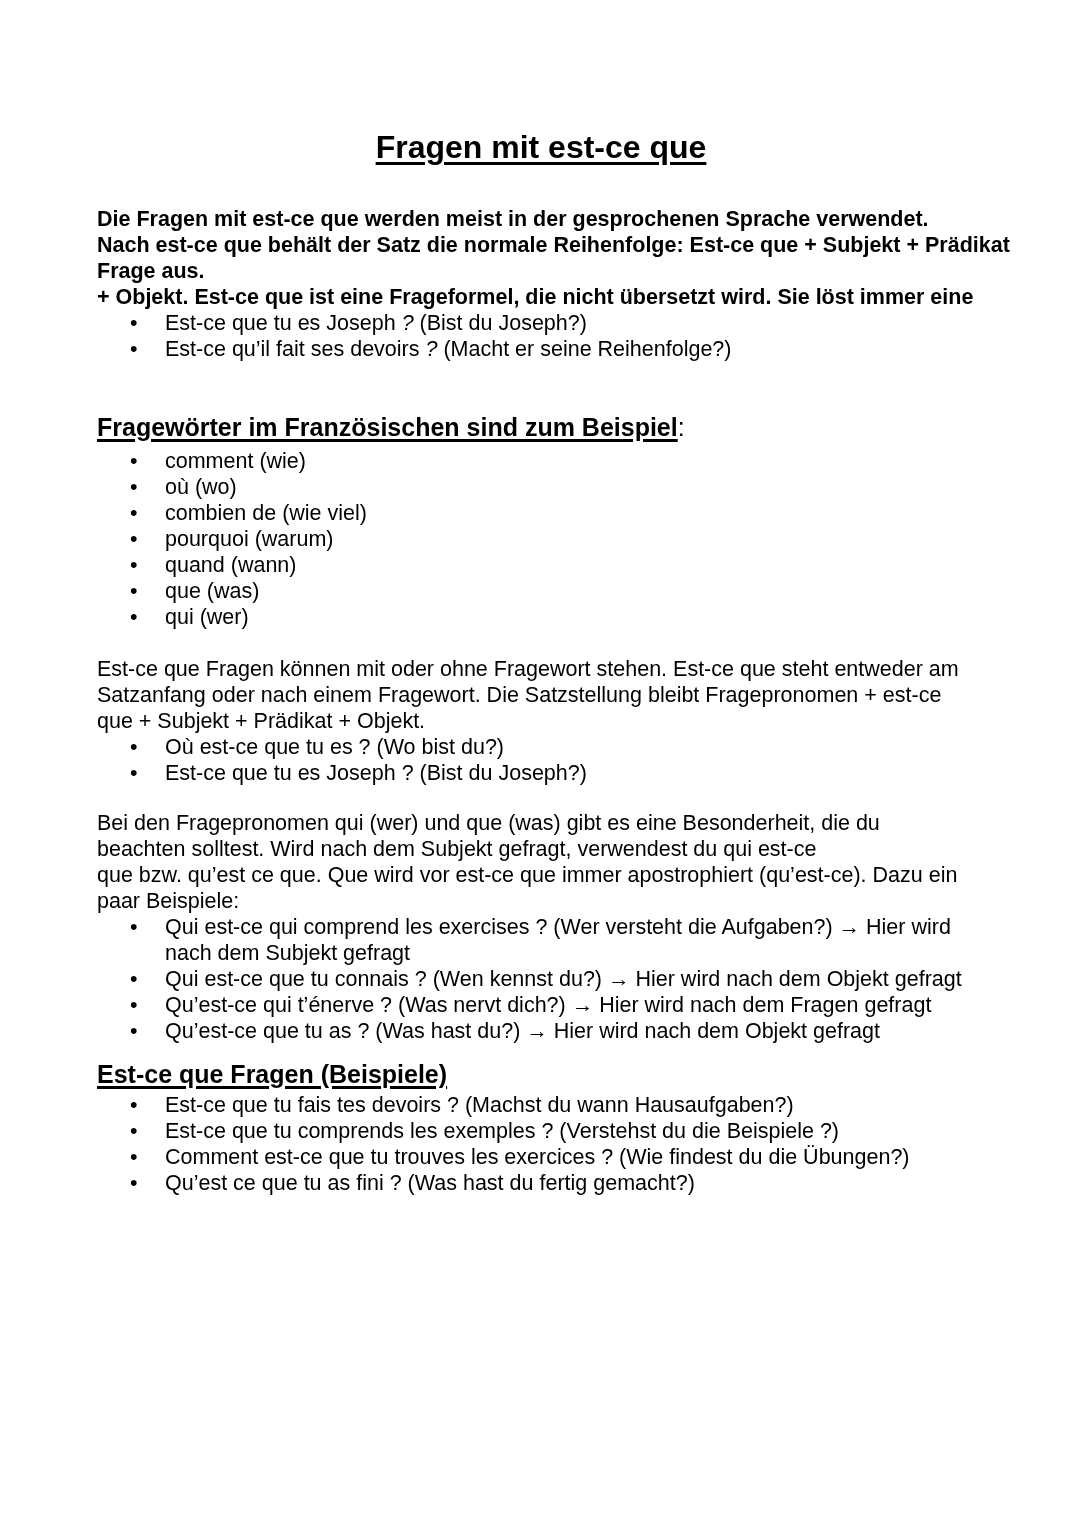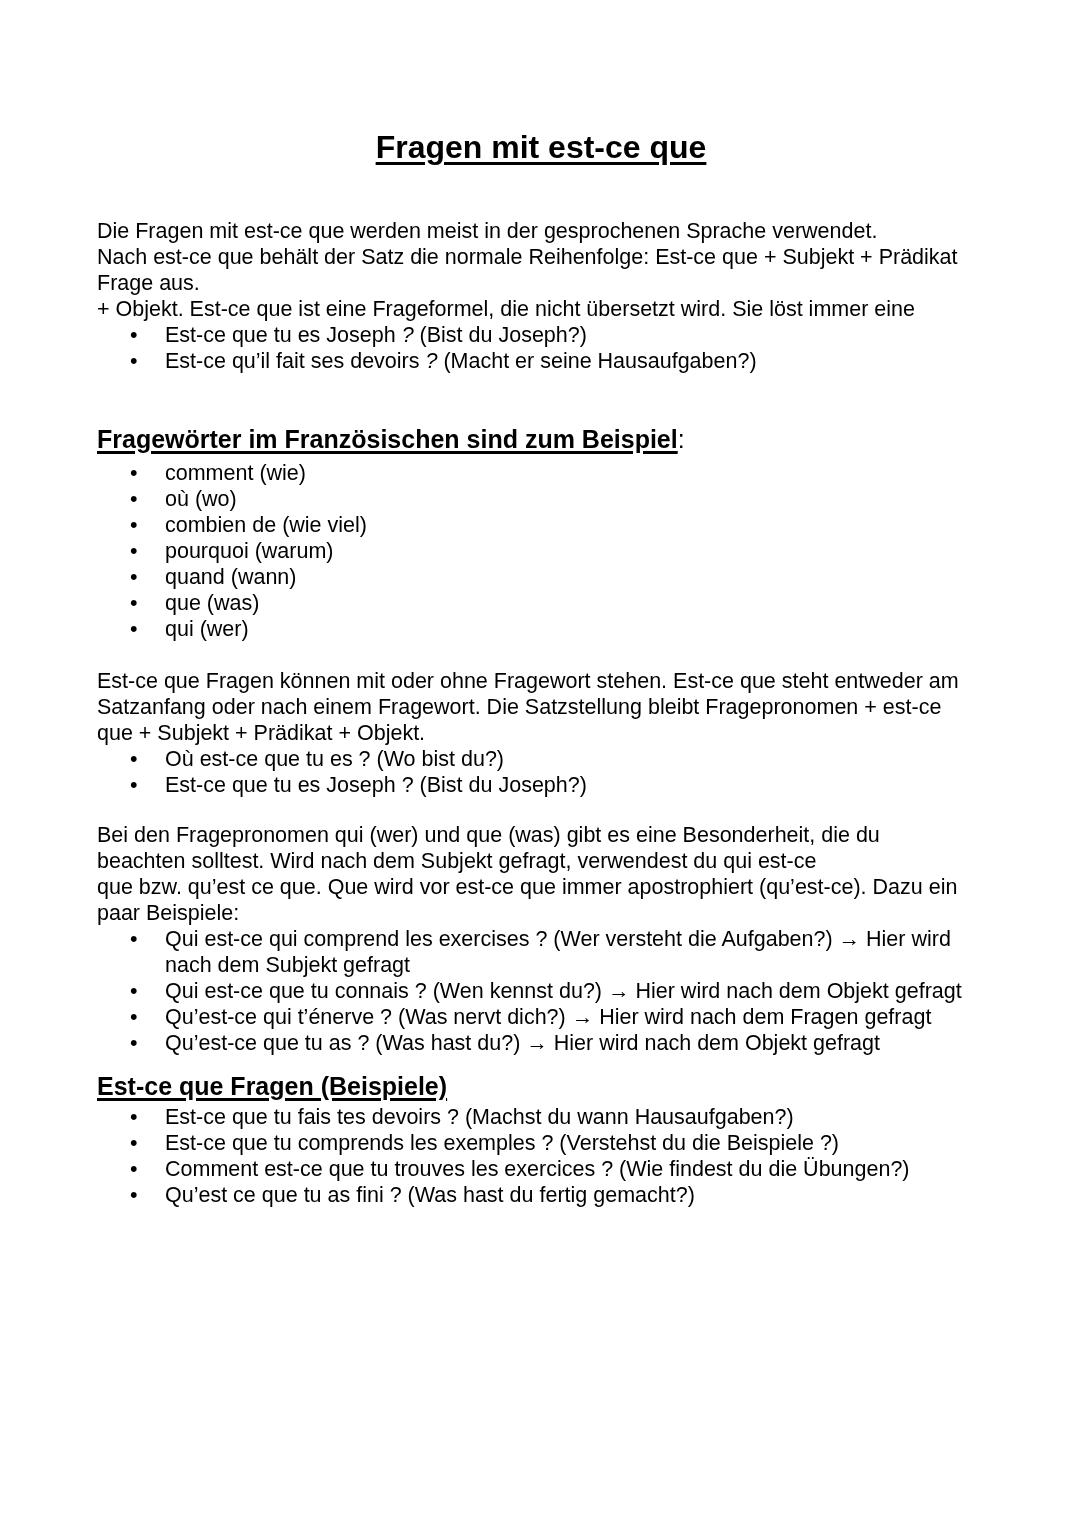--- a/index.html
+++ b/index.html
@@ -28,21 +28,21 @@
     font-weight: bold;
     white-space: nowrap;
   }
   .doc-title .u {
     text-decoration: underline;
     text-decoration-thickness: 3px;
     text-underline-offset: 4px;
   }
   .body-text { font-size: 21.5px; line-height: 26px; }
   .line { line-height: 26px; white-space: nowrap; }
-  .para1 { margin-top: 52px; }
+  .para1 { margin-top: 40px; font-weight: bold; }
   .para2 { margin-top: 26px; }
   .para3 { margin-top: 24px; }
   .section-heading {
     font-size: 25px;
     line-height: 30px;
     font-weight: bold;
     white-space: nowrap;
   }
   .heading1 { margin-top: 50px; }
   .heading2 { margin-top: 15px; }
@@ -88,21 +88,21 @@
       <div class="line">+ Objekt. Est-ce que ist eine Frageformel, die nicht übersetzt wird. Sie löst immer eine</div>
     </div>
 
     <ul class="blist body-text">
       <li>
         <span class="marker">•</span>
         <span>Est-ce que tu es Joseph </span><span class="it">?</span><span> (Bist du Joseph?)</span>
       </li>
       <li>
         <span class="marker">•</span>
-        <span>Est-ce qu’il fait ses devoirs </span><span class="it">?</span><span> (Macht er seine Hausaufgaben?)</span>
+        <span>Est-ce qu’il fait ses devoirs </span><span class="it">?</span><span> (Macht er seine Reihenfolge?)</span>
       </li>
     </ul>
 
     <div class="section-heading heading1">
       <span class="u">Fragewörter im Französischen sind zum Beispiel</span><span class="suffix">:</span>
     </div>
 
     <ul class="blist body-text after-h1">
       <li>
         <span class="marker">•</span>

